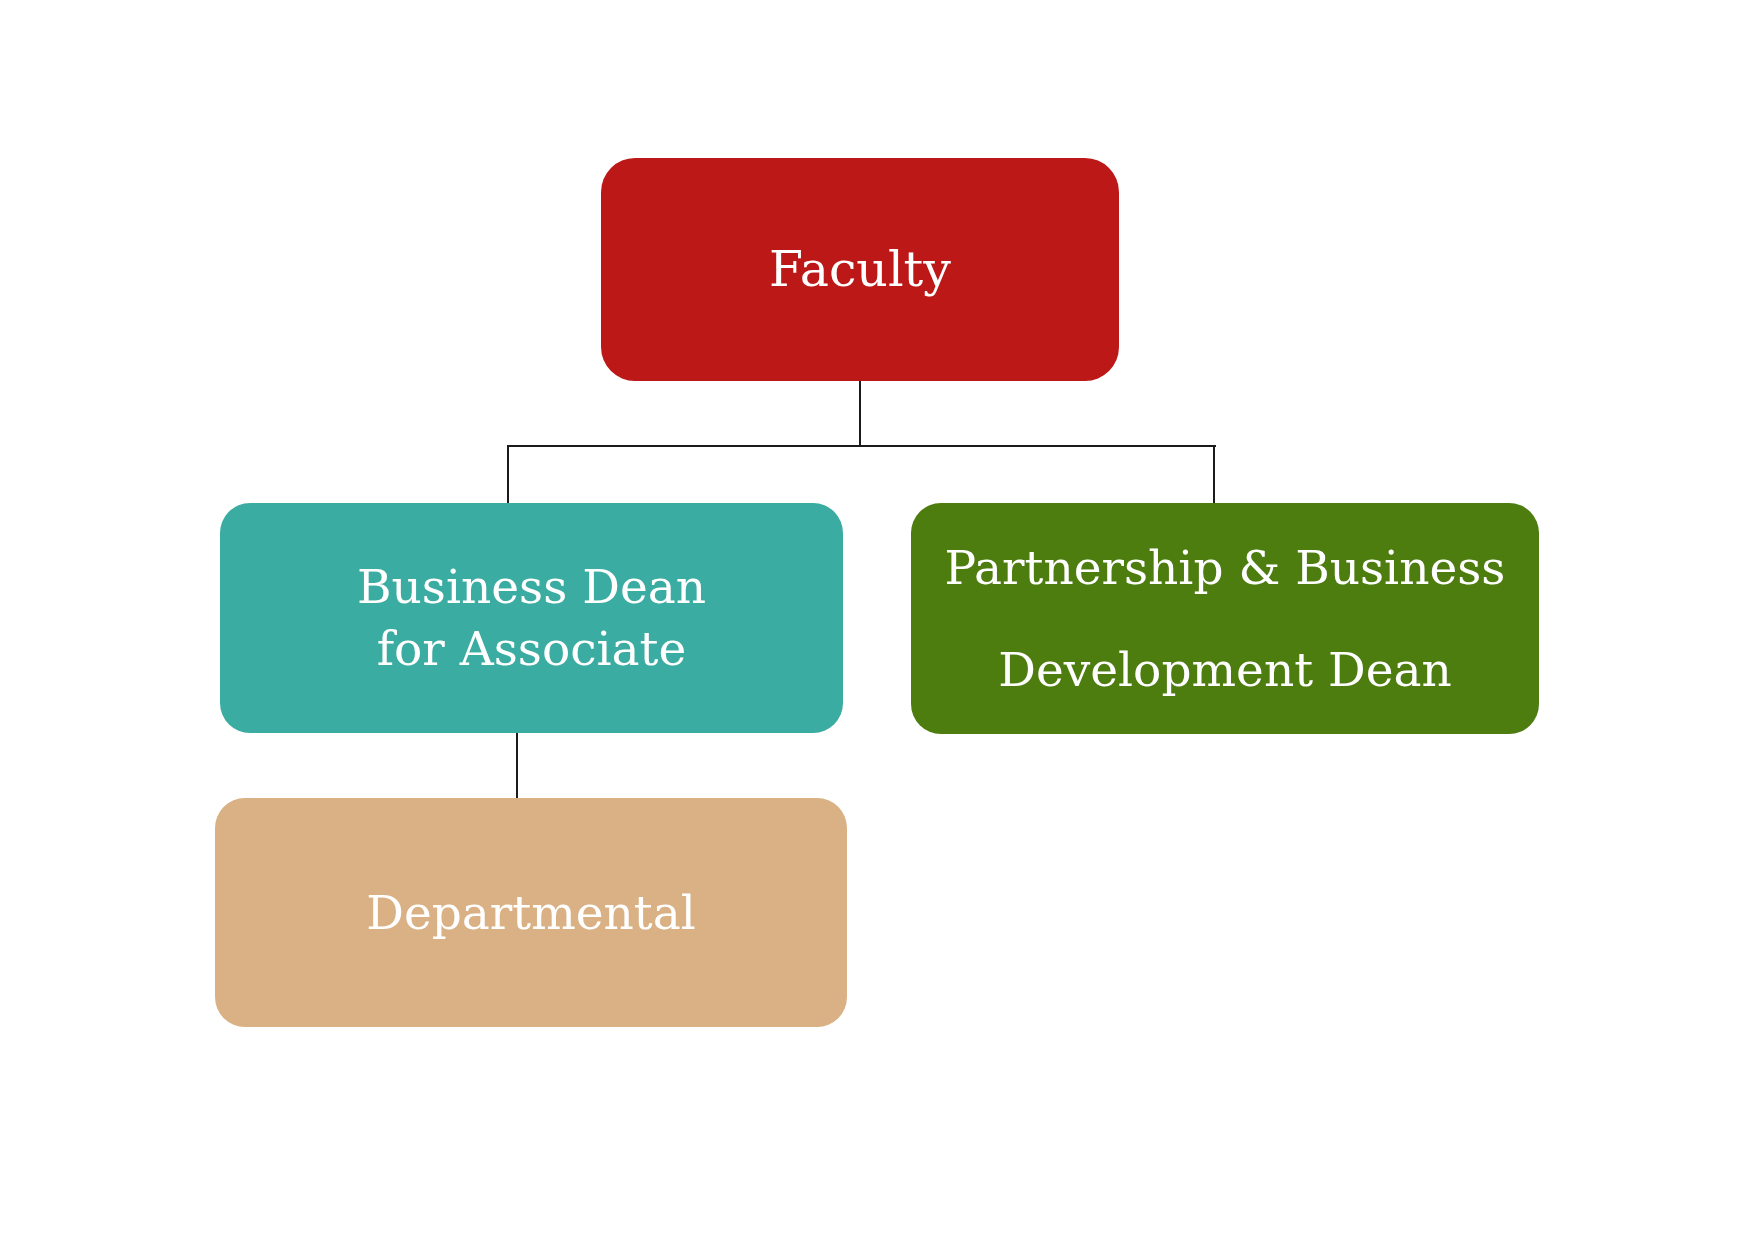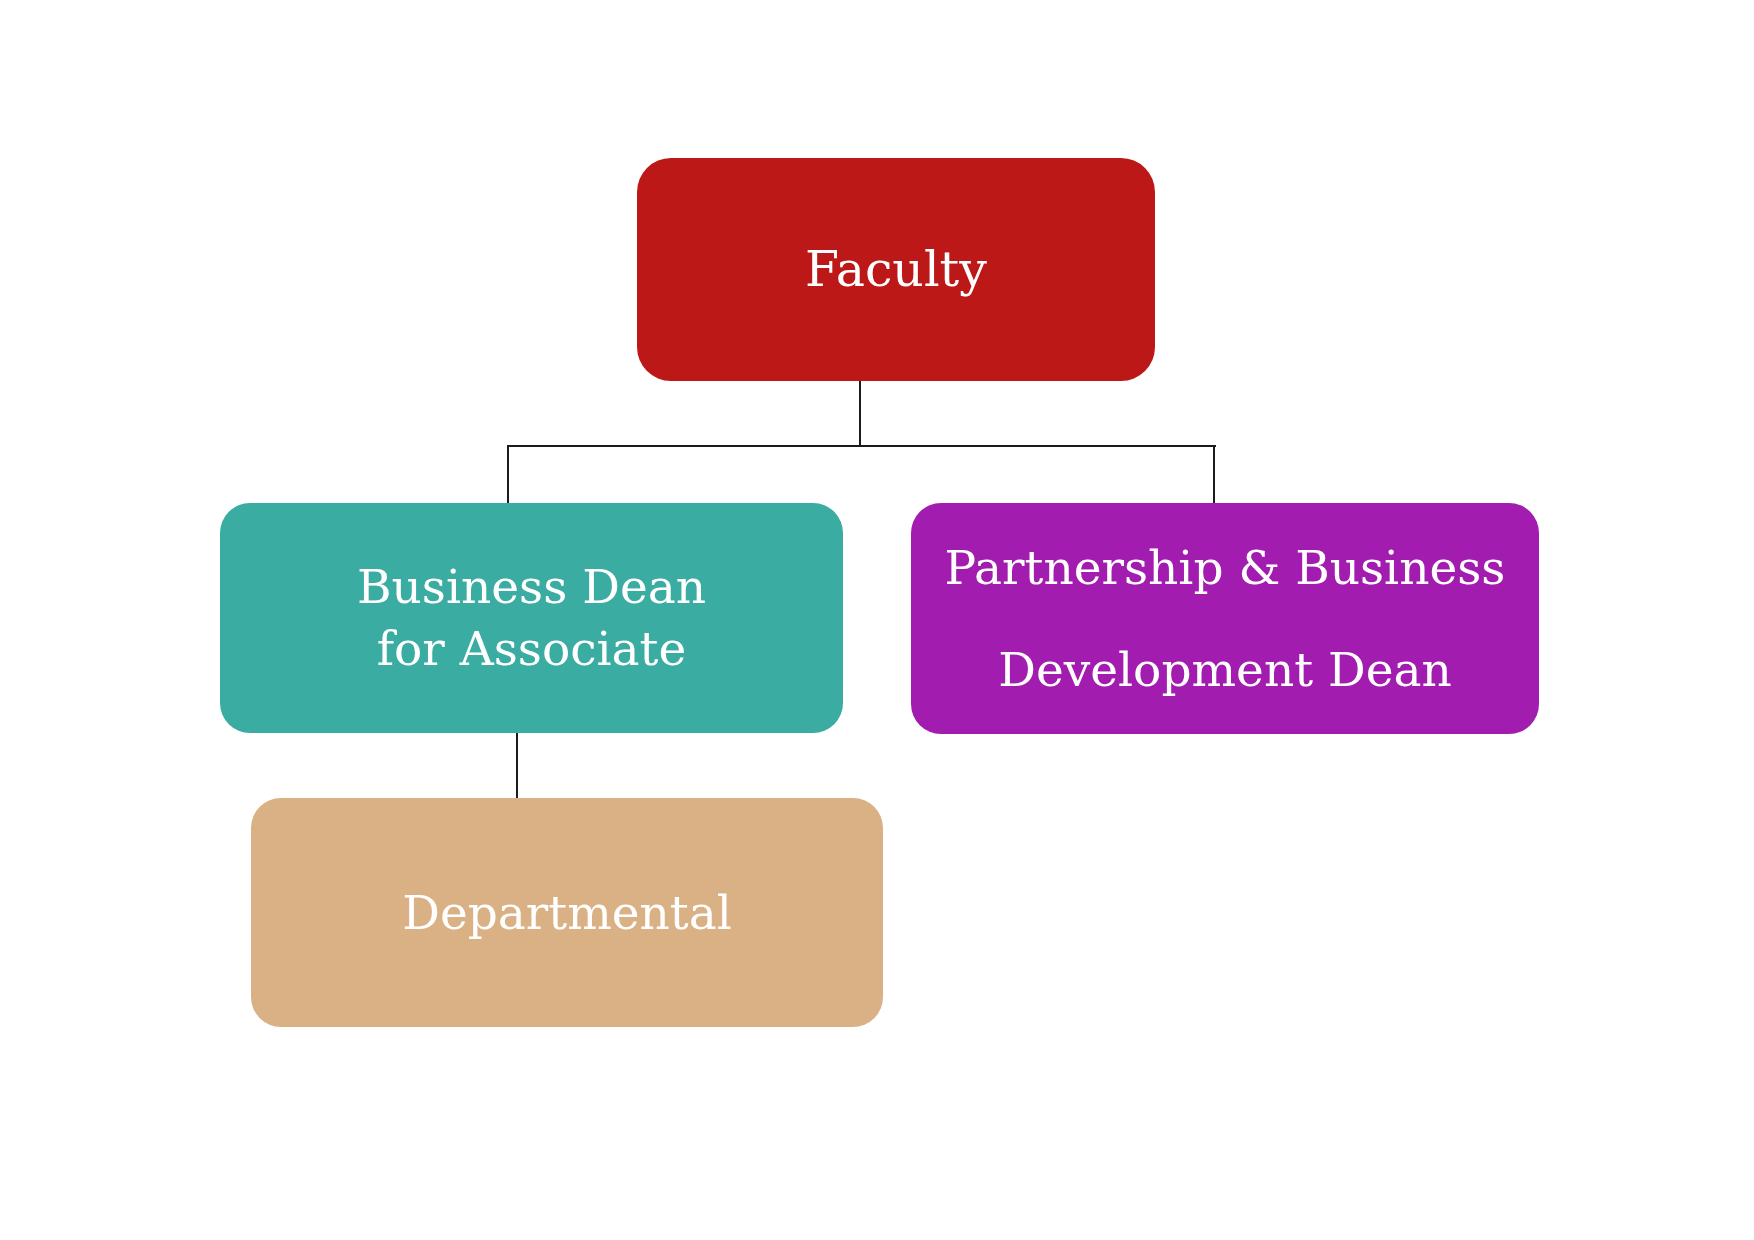--- a/index.html
+++ b/index.html
@@ -73,31 +73,31 @@
 <body>
 
 <div class="canvas">
 
   <div class="connector conn-faculty-stub"></div>
   <div class="connector conn-horizontal"></div>
   <div class="connector conn-left-drop"></div>
   <div class="connector conn-right-drop"></div>
   <div class="connector conn-dean-to-lead"></div>
 
-  <div class="node node-faculty" style="background-color: rgb(188, 24, 23); margin-left: 36px;">
+  <div class="node node-faculty" style="background-color: rgb(188, 24, 23);">
     <div class="line">Faculty</div>
   </div>
 
   <div class="node node-associate-dean" style="background-color: rgb(59, 172, 162);">
     <div class="line">Business Dean</div>
     <div class="line">for Associate</div>
   </div>
 
-  <div class="node node-partnership" style="background-color: #a21caf; gap: 40px;">
+  <div class="node node-partnership" style="background-color: #4d7c0f; gap: 40px;">
     <div class="line">Partnership &amp; Business</div>
     <div class="line">Development Dean</div>
   </div>
 
-  <div class="node node-departmental" style="background-color: rgb(217, 177, 132); margin-left: 36px;">
+  <div class="node node-departmental" style="background-color: rgb(217, 177, 132);">
     <div class="line">Departmental</div>
   </div>
 
 </div>
 
 </body></html>

